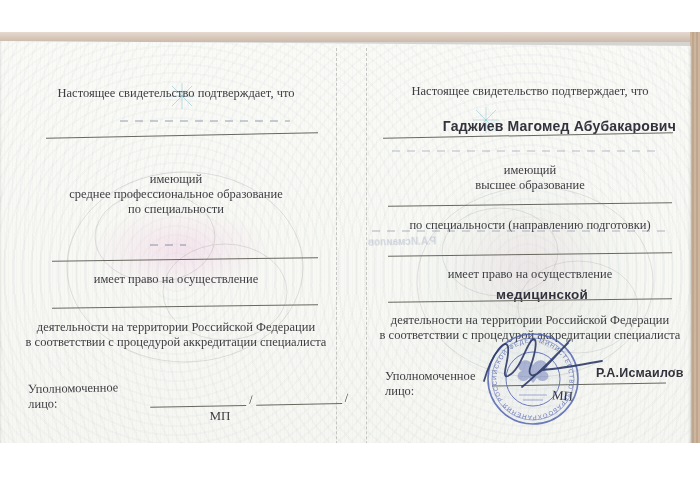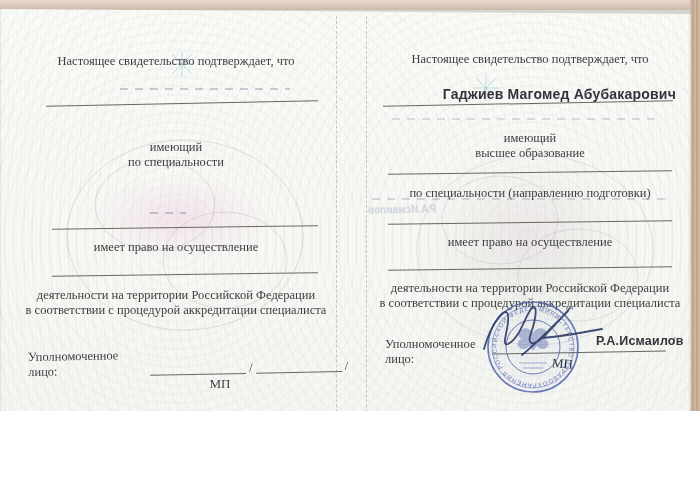--- a/index.html
+++ b/index.html
@@ -1,17 +1,17 @@
 <!DOCTYPE html>
 <html><head>
 <meta charset="utf-8">
 <style>
   html,body{margin:0;padding:0;}
   #scene{position:relative;width:700px;height:411px;overflow:hidden;
-         background:#d5d4d0;font-family:"Liberation Serif","DejaVu Serif",serif;}
+         background:#d5d4d0;font-family:"Liberation Serif","DejaVu Serif",serif;margin-top:32px;}
   .abs{position:absolute;}
   
   #edge-top{left:0;top:0;width:700px;height:10px;background:linear-gradient(#e6d9d0,#ccbaab);}
   #edge-right{left:690px;top:0;width:10px;height:474px;
       background:repeating-linear-gradient(90deg,#cdb59e 0 2px,#bfa68e 2px 4px);}
   #edge-bottom{left:0;top:486px;width:700px;height:16px;background:#d5d4d0;}
   #corner-pink{left:618px;top:452px;width:82px;height:50px;
       background:linear-gradient(135deg,#f0c5b6,#dd9180);
       clip-path:polygon(100% 0,100% 100%,0 100%);}
   
@@ -76,20 +76,21 @@
     <div class="abs spine" style="left:336px"></div>
     <div class="abs spine" style="left:366px"></div>
 
     <div class="abs serif" style="left:14px;top:54px;width:324px">Настоящее свидетельство подтверждает, что</div>
 
     <div class="abs ghost" style="left:120px;top:88px;width:170px;opacity:.45"></div>
     <div class="abs uline" style="left:46px;top:103px;width:272px;transform:rotate(-1.2deg)"></div>
 
     <div class="abs serif" style="left:14px;top:140px;width:324px">
       <div>имеющий</div>
+      <div>среднее профессиональное образование</div>
       <div>по специальности</div>
     </div>
 
     <div class="abs ghost" style="left:150px;top:212px;width:36px;opacity:.5"></div>
     <div class="abs uline" style="left:52px;top:227px;width:266px;transform:rotate(-.8deg)"></div>
 
     <div class="abs serif" style="left:14px;top:240px;width:324px">имеет право на осуществление</div>
 
     <div class="abs uline" style="left:52px;top:274px;width:266px;transform:rotate(-.8deg)"></div>
 
@@ -127,20 +128,21 @@
     <div class="abs ghost" style="left:372px;top:198px;width:300px;opacity:.35"></div>
     <div class="abs ghost-mirror" style="left:368px;top:204px">Р.А.Исмаилов</div>
     <div class="abs uline" style="left:388px;top:172px;width:284px;transform:rotate(-.7deg)"></div>
 
     <div class="abs serif" style="left:368px;top:186px;width:324px">по специальности (направлению подготовки)</div>
 
     <div class="abs uline" style="left:388px;top:222px;width:284px;transform:rotate(-.7deg)"></div>
 
     <div class="abs serif" style="left:368px;top:235px;width:324px">имеет право на осуществление</div>
 
+    <div class="abs sans-b" style="left:388px;top:255px;width:200px">медицинской</div>
     <div class="abs uline" style="left:388px;top:268px;width:284px;transform:rotate(-.7deg)"></div>
 
     <div class="abs serif" style="left:360px;top:281px;width:340px">
       <div>деятельности на территории Российской Федерации</div>
       <div>в соответствии с процедурой аккредитации специалиста</div>
     </div>
 
     <div class="abs serif" style="left:385px;top:337px;width:120px;text-align:left">Уполномоченное лицо:</div>
     <div class="abs uline" style="left:492px;top:352px;width:174px;transform:rotate(-1deg)"></div>
     <div class="abs sans-b" style="left:596px;top:334px;width:74px;font-size:12.5px">Р.А.Исмаилов</div>

